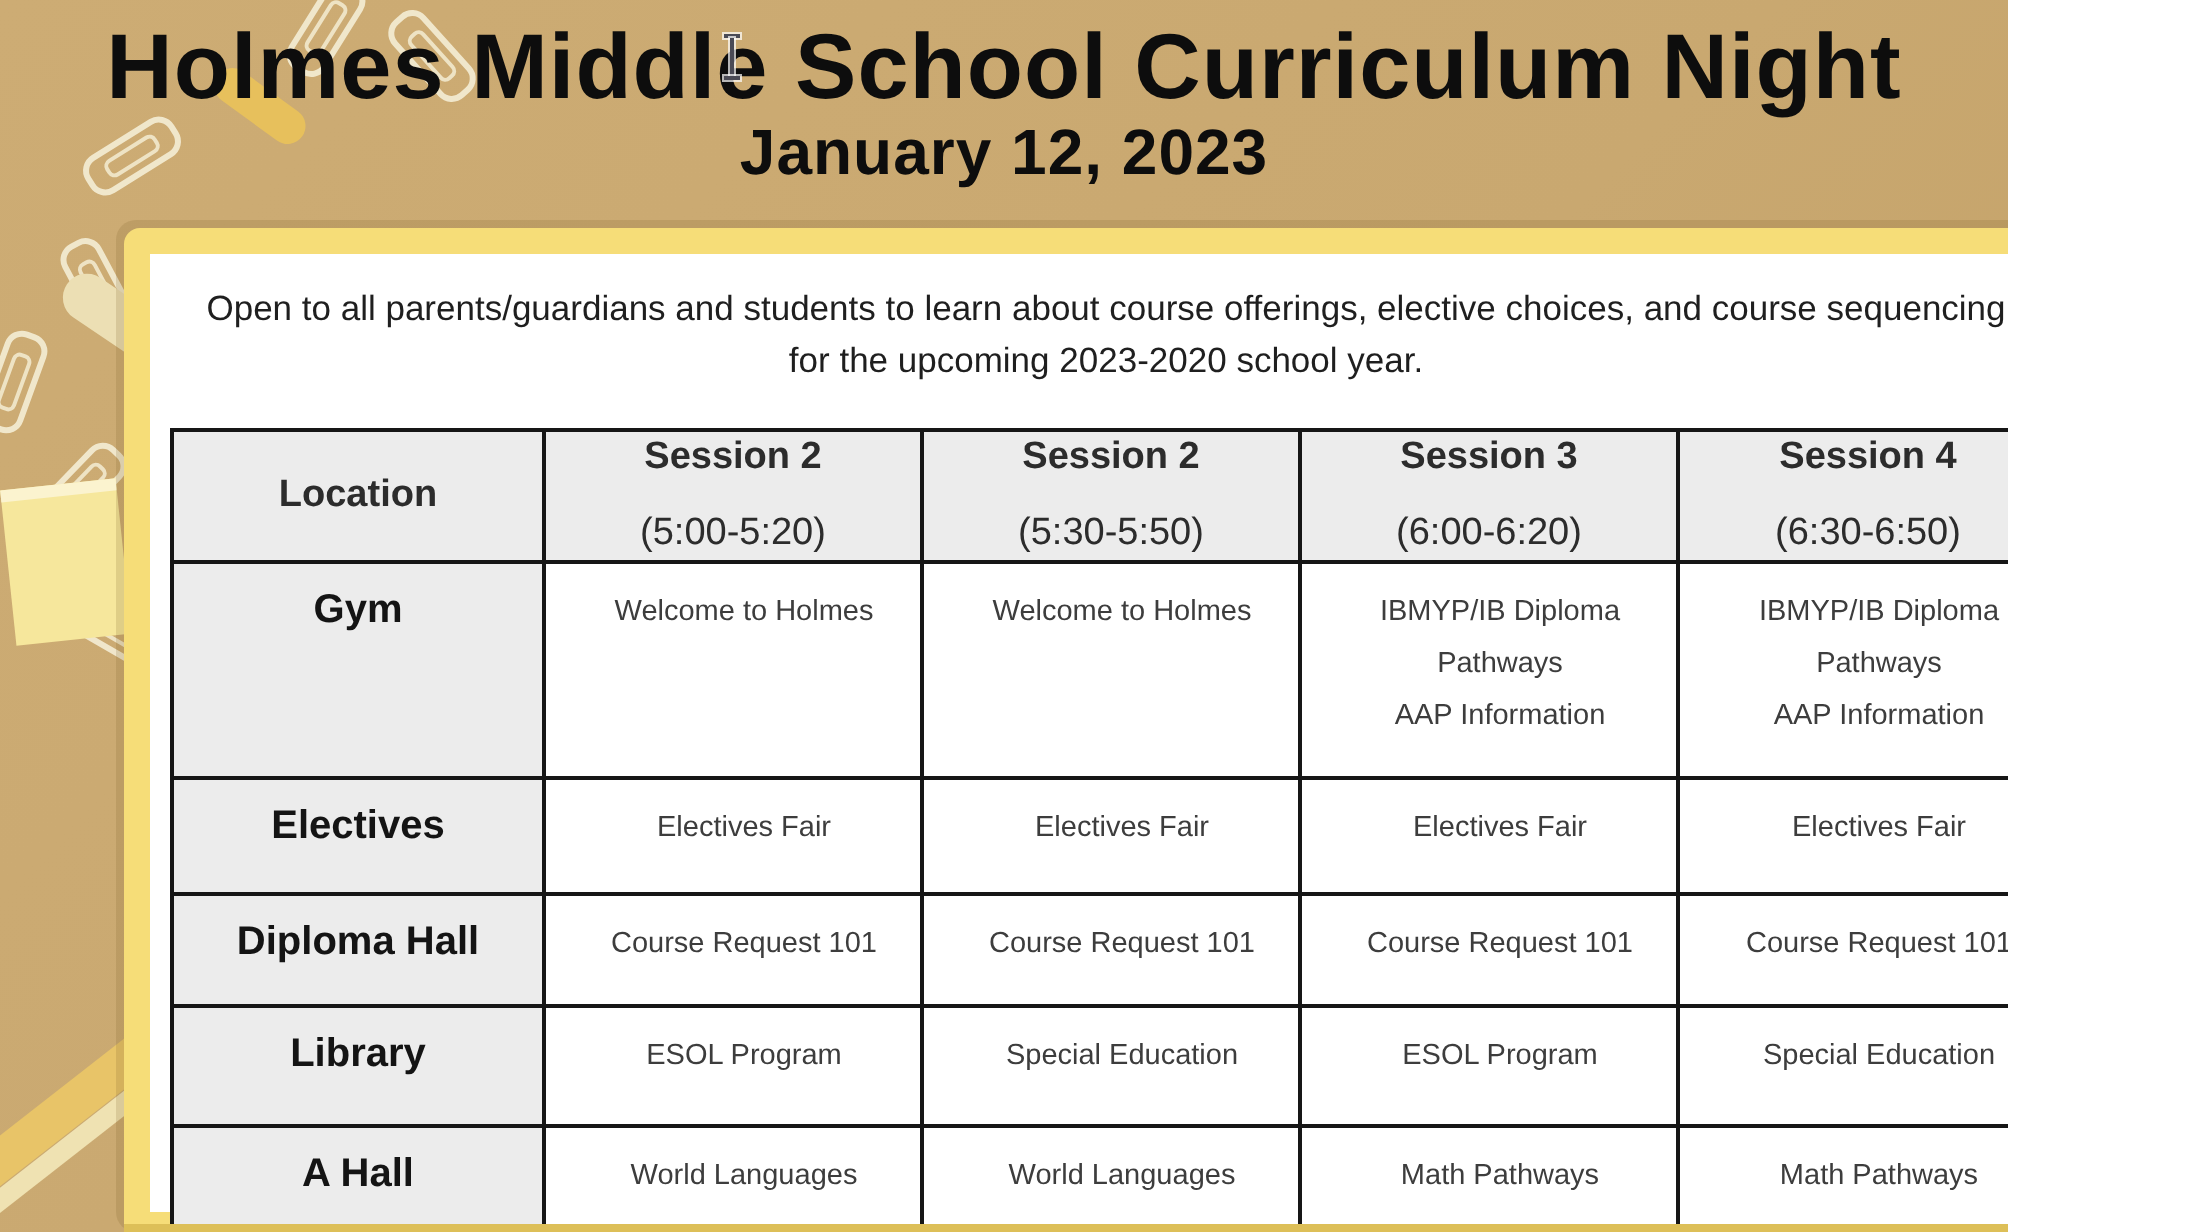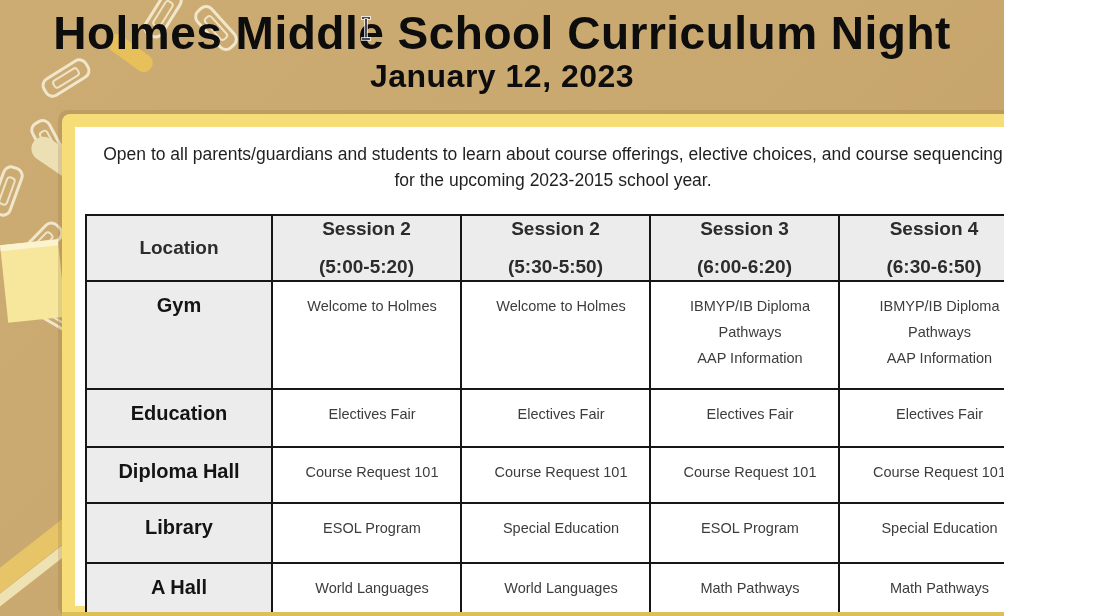--- a/index.html
+++ b/index.html
@@ -27,21 +27,21 @@
   .card{position:absolute;left:62px;top:114px;width:982px;height:502px;
         background:#f6dd78;border-radius:8px 8px 0 0;}
   .card::after{content:"";position:absolute;left:0;bottom:0;width:100%;height:4px;background:#ddbf58;}
   .card-inner{position:absolute;left:13px;top:13px;right:13px;bottom:10px;background:#ffffff;}
   .intro{margin:14px 24px 0 24px;text-align:center;font-size:17.5px;line-height:26px;color:#1f1f1f;}
 
   
   table.schedule{border-collapse:collapse;table-layout:fixed;margin:21px 0 0 10px;width:943px;}
   .schedule th,.schedule td{border:2px solid #161616;text-align:center;overflow:hidden;}
   .schedule th{background:#ececec;height:62px;font-size:19px;color:#2c2c2c;font-weight:bold;vertical-align:middle;}
-  .schedule th .sub{font-weight:bold;margin-top:16px;}
+  .schedule th .sub{font-weight:normal;margin-top:16px;}
   .loc-cell{background:#ececec;font-weight:bold;font-size:20px;color:#141414;
             vertical-align:top;padding-top:12px;}
   .data-cell{background:#ffffff;font-size:14.5px;color:#3d3d3d;vertical-align:top;
              padding-top:11px;line-height:26px;white-space:pre-line;padding-left:12px;}
   .row-0 td{height:93px;} .row-1 td{height:43px;} .row-2 td{height:41px;}
   .row-3 td{height:45px;} .row-4 td{height:58px;}
 
   
   .ibeam{position:absolute;left:360px;top:17px;width:12px;height:23px;}
   .ibeam .bar{position:absolute;left:5px;top:2px;width:2px;height:19px;background:#4a4a55;box-shadow:0 0 0 1px rgba(255,255,255,.7);}
@@ -87,21 +87,21 @@
   <div class="title title-2">January 12, 2023</div>
 
   <div class="ibeam">
     <div class="serif top"></div>
       <div class="bar"></div>
       <div class="serif bot"></div>
   </div>
 
   <div class="card">
     <div class="card-inner">
-      <div class="intro">Open to all parents/guardians and students to learn about course offerings, elective choices, and course sequencing for the upcoming 2023-2015 school year.</div>
+      <div class="intro">Open to all parents/guardians and students to learn about course offerings, elective choices, and course sequencing for the upcoming 2023-2020 school year.</div>
 
       <table class="schedule">
         <colgroup>
           <col style="width:186px">
             <col style="width:189px">
             <col style="width:189px">
           <col style="width:189px">
             <col style="width:190px">
         </colgroup>
         <thead>
@@ -133,21 +133,21 @@
               <td class="data-cell">Welcome to Holmes</td>
               <td class="data-cell">Welcome to Holmes</td>
               <td class="data-cell">IBMYP/IB Diploma
 Pathways
 AAP Information</td>
               <td class="data-cell">IBMYP/IB Diploma
 Pathways
 AAP Information</td>
             </tr>
             <tr class="row-1">
-              <td class="loc-cell">Education</td>
+              <td class="loc-cell">Electives</td>
               <td class="data-cell">Electives Fair</td>
               <td class="data-cell">Electives Fair</td>
               <td class="data-cell">Electives Fair</td>
               <td class="data-cell">Electives Fair</td>
             </tr>
             <tr class="row-2">
               <td class="loc-cell">Diploma Hall</td>
               <td class="data-cell">Course Request 101</td>
               <td class="data-cell">Course Request 101</td>
               <td class="data-cell">Course Request 101</td>

